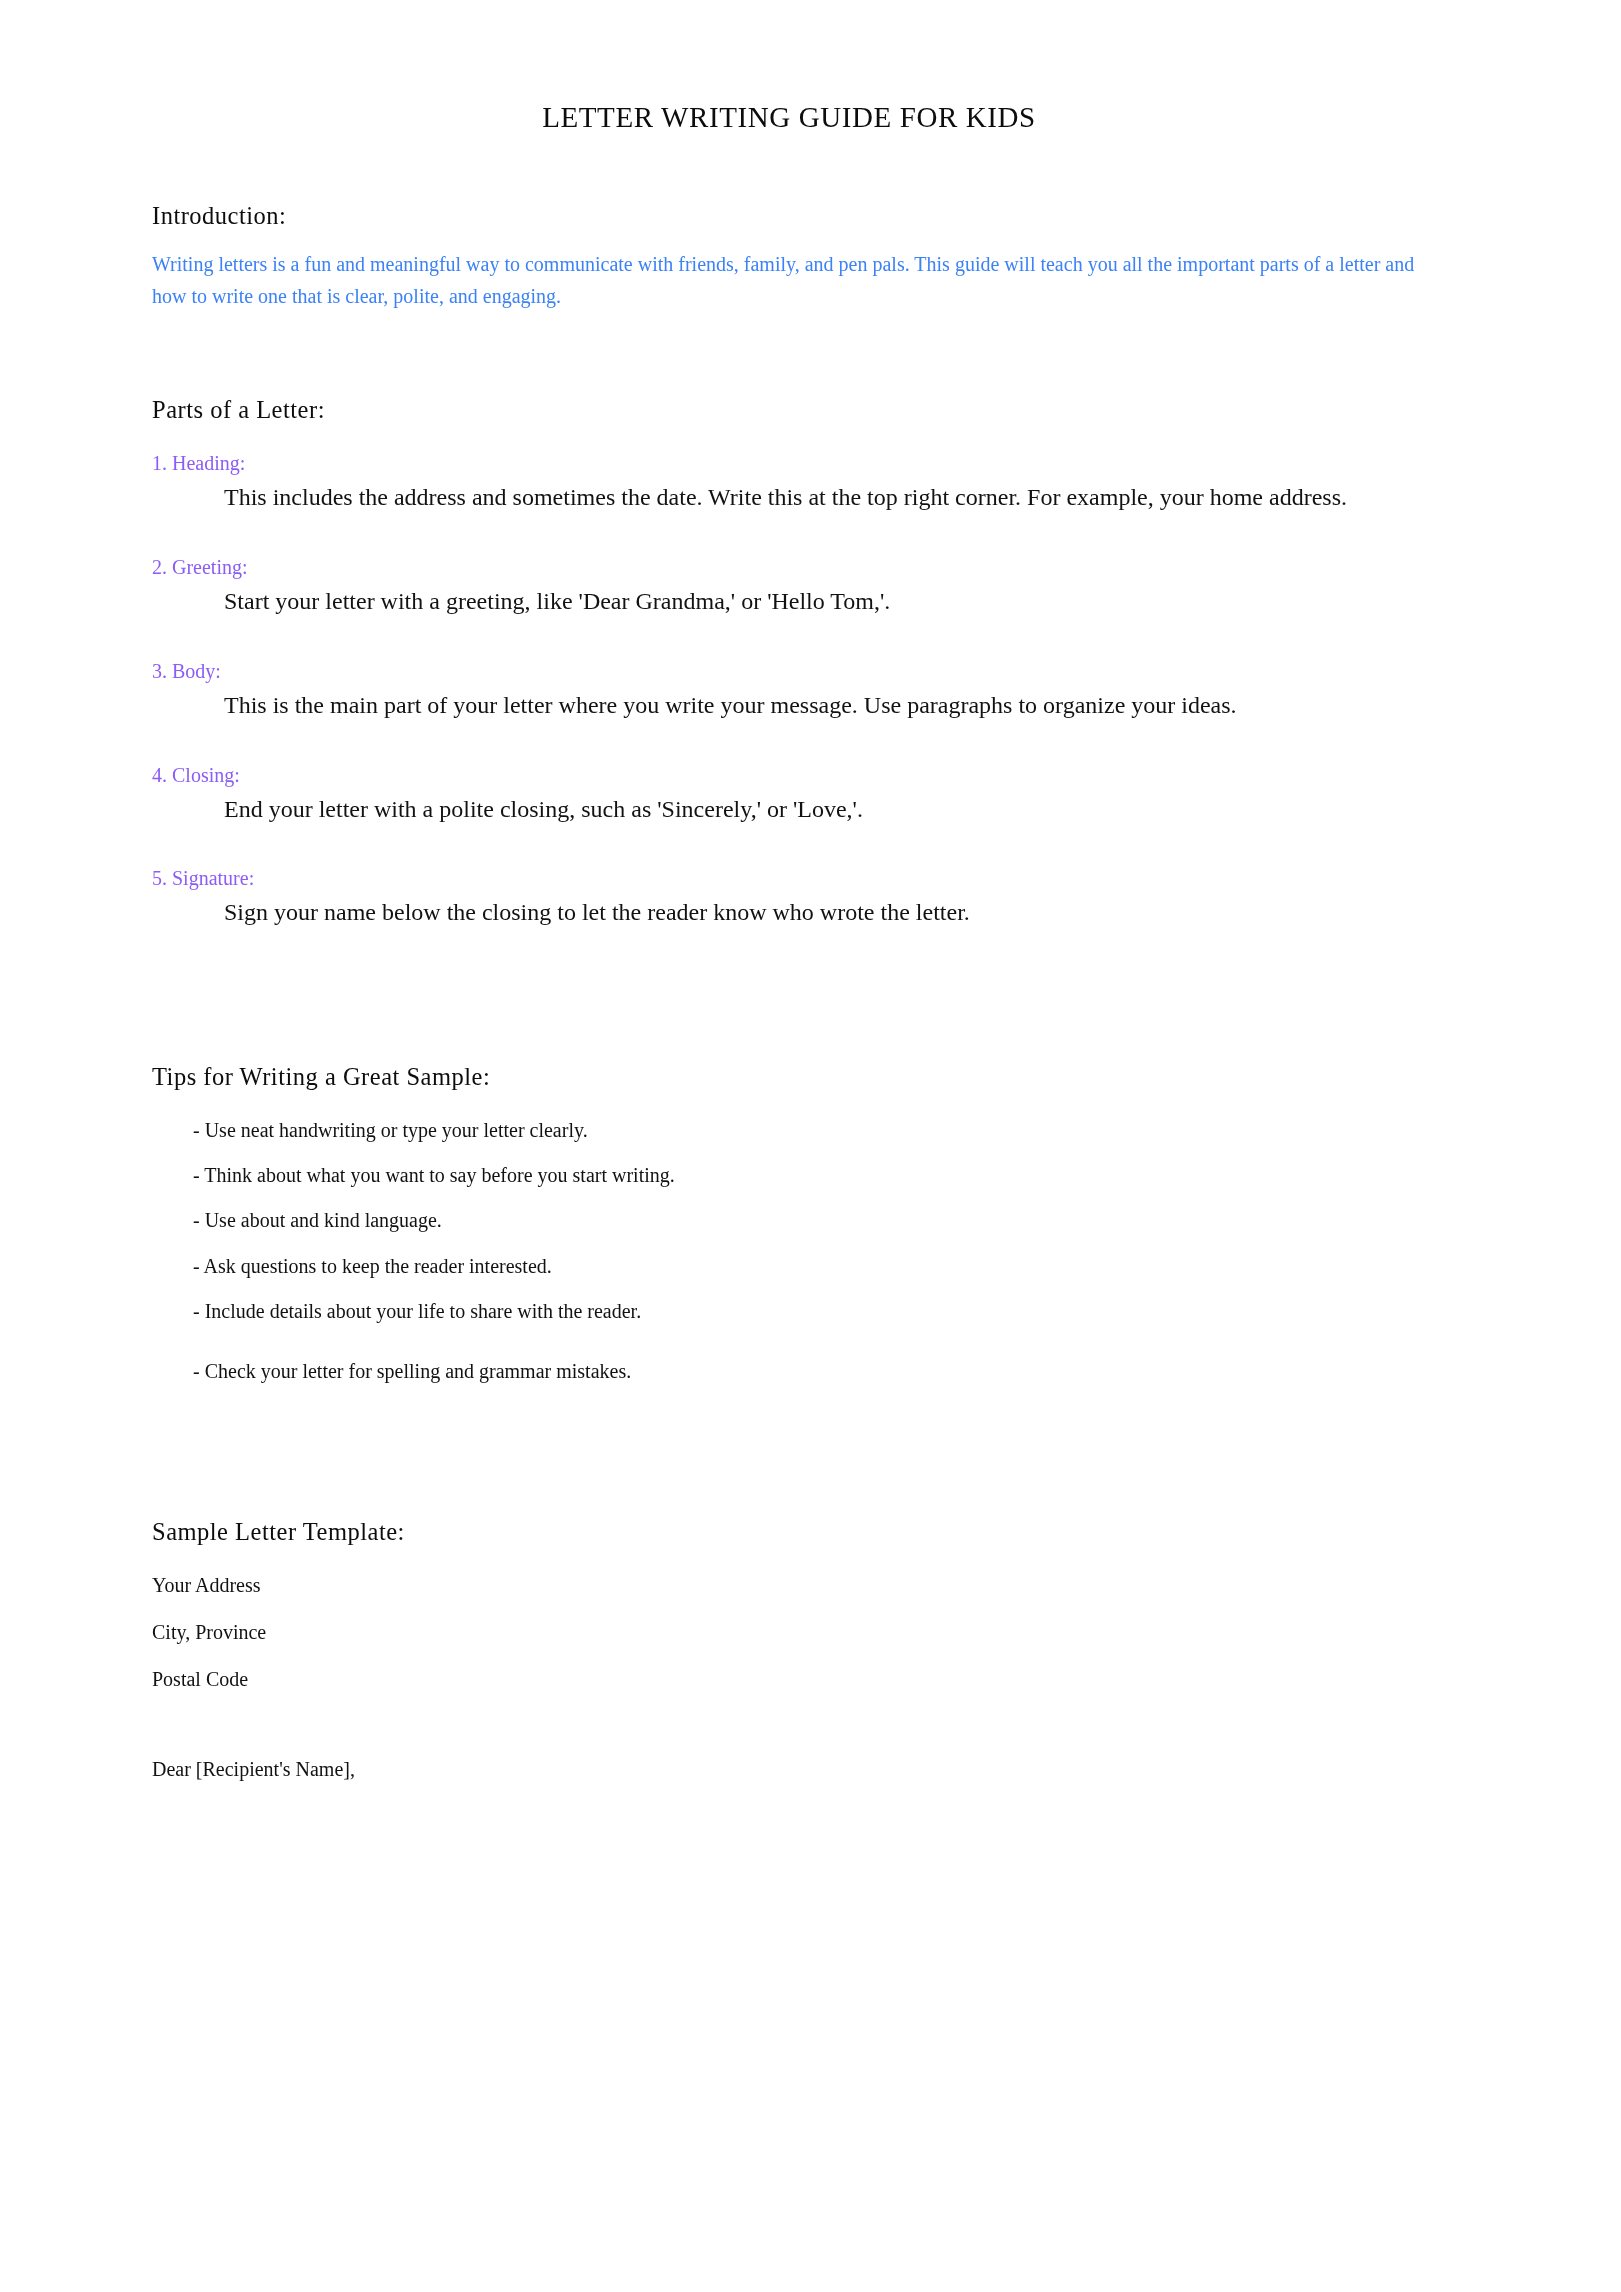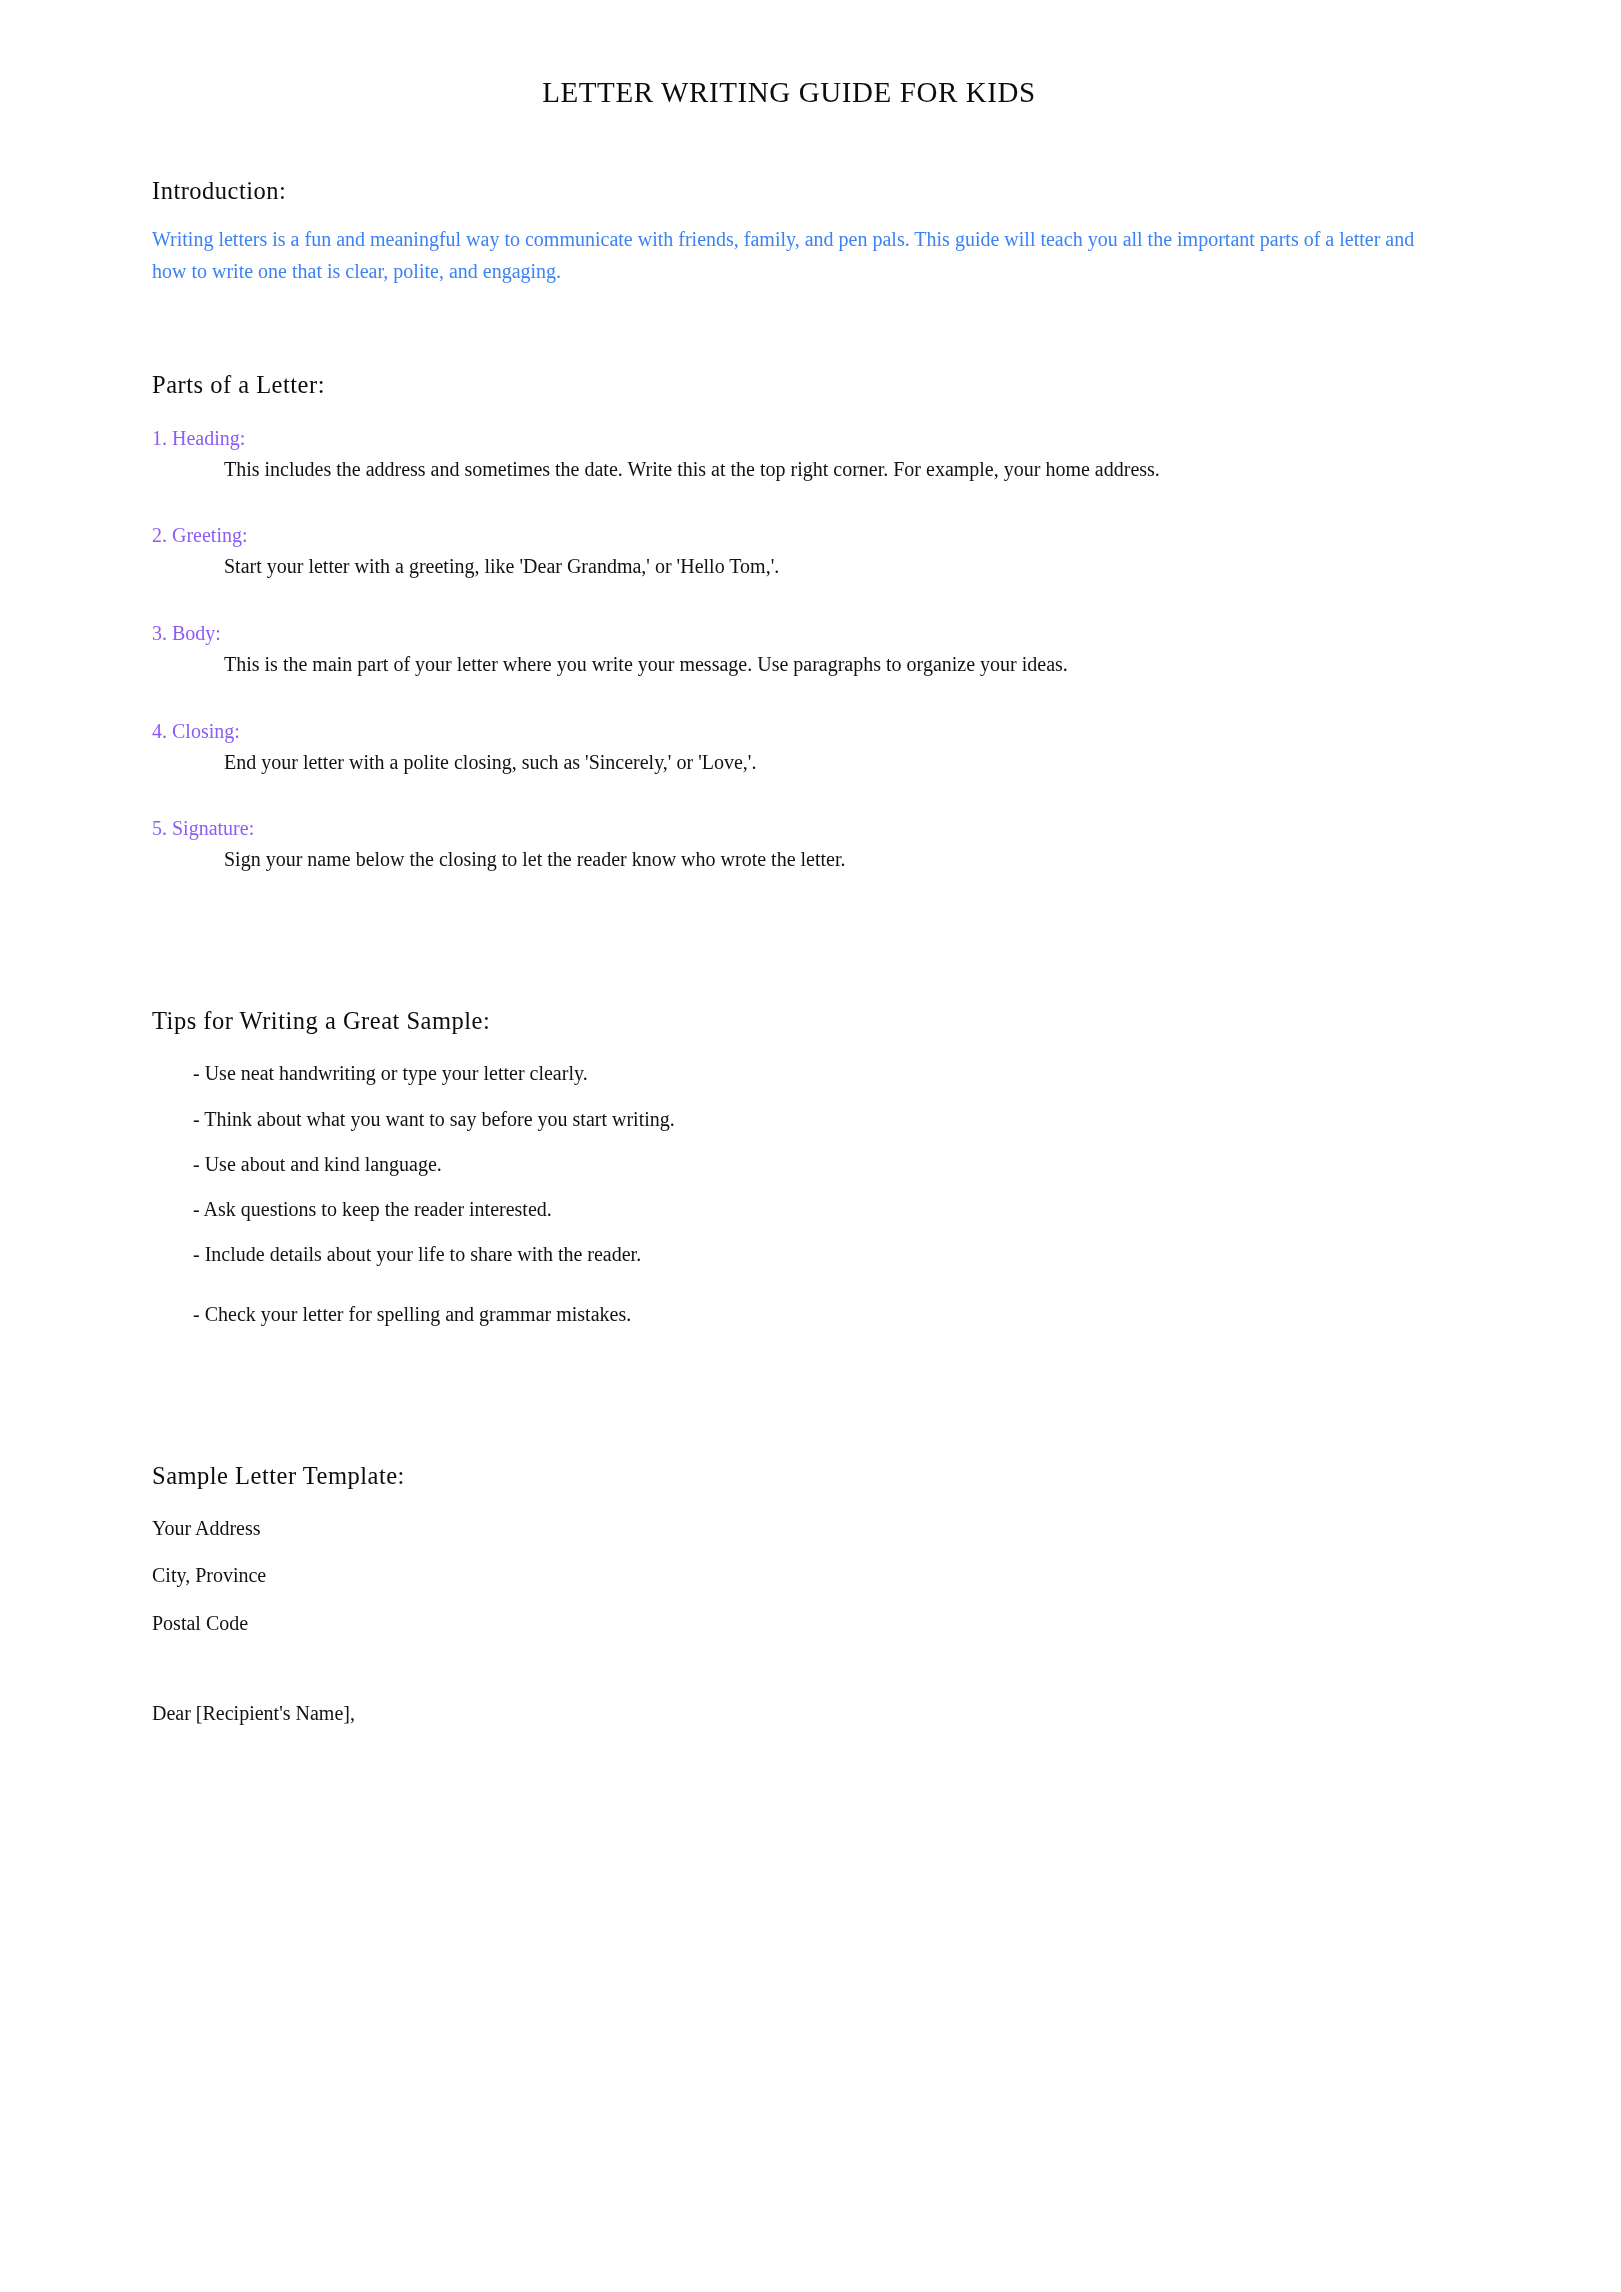--- a/index.html
+++ b/index.html
@@ -25,21 +25,21 @@
     width: 1274px;
   }
 
   .doc-title {
     text-align: center;
     font-size: 29px;
     line-height: 1.2;
     letter-spacing: 0.6px;
     font-weight: normal;
     margin: 0;
-    padding-top: 75px;
+    padding-top: 100px;
     color: #0d0d0d;
   }
 
   .section-heading {
     font-size: 24.5px;
     line-height: 1.3;
     letter-spacing: 0.5px;
     font-weight: normal;
     margin: 0;
     color: #0d0d0d;
@@ -68,21 +68,21 @@
     margin: 0 0 35px 0;
   }
   .part-item:last-child { margin-bottom: 0; }
 
   .part-label {
     font-size: 20px;
     line-height: 1.55;
     color: #8b5cf6;
   }
   .part-desc {
-    font-size: 20px;
+    font-size: 24px;
     line-height: 1.58;
     margin: 0;
     padding-left: 72px;
     color: #121212;
   }
 
   .tips-list {
     margin: 0;
     padding: 0;
     list-style: none;

